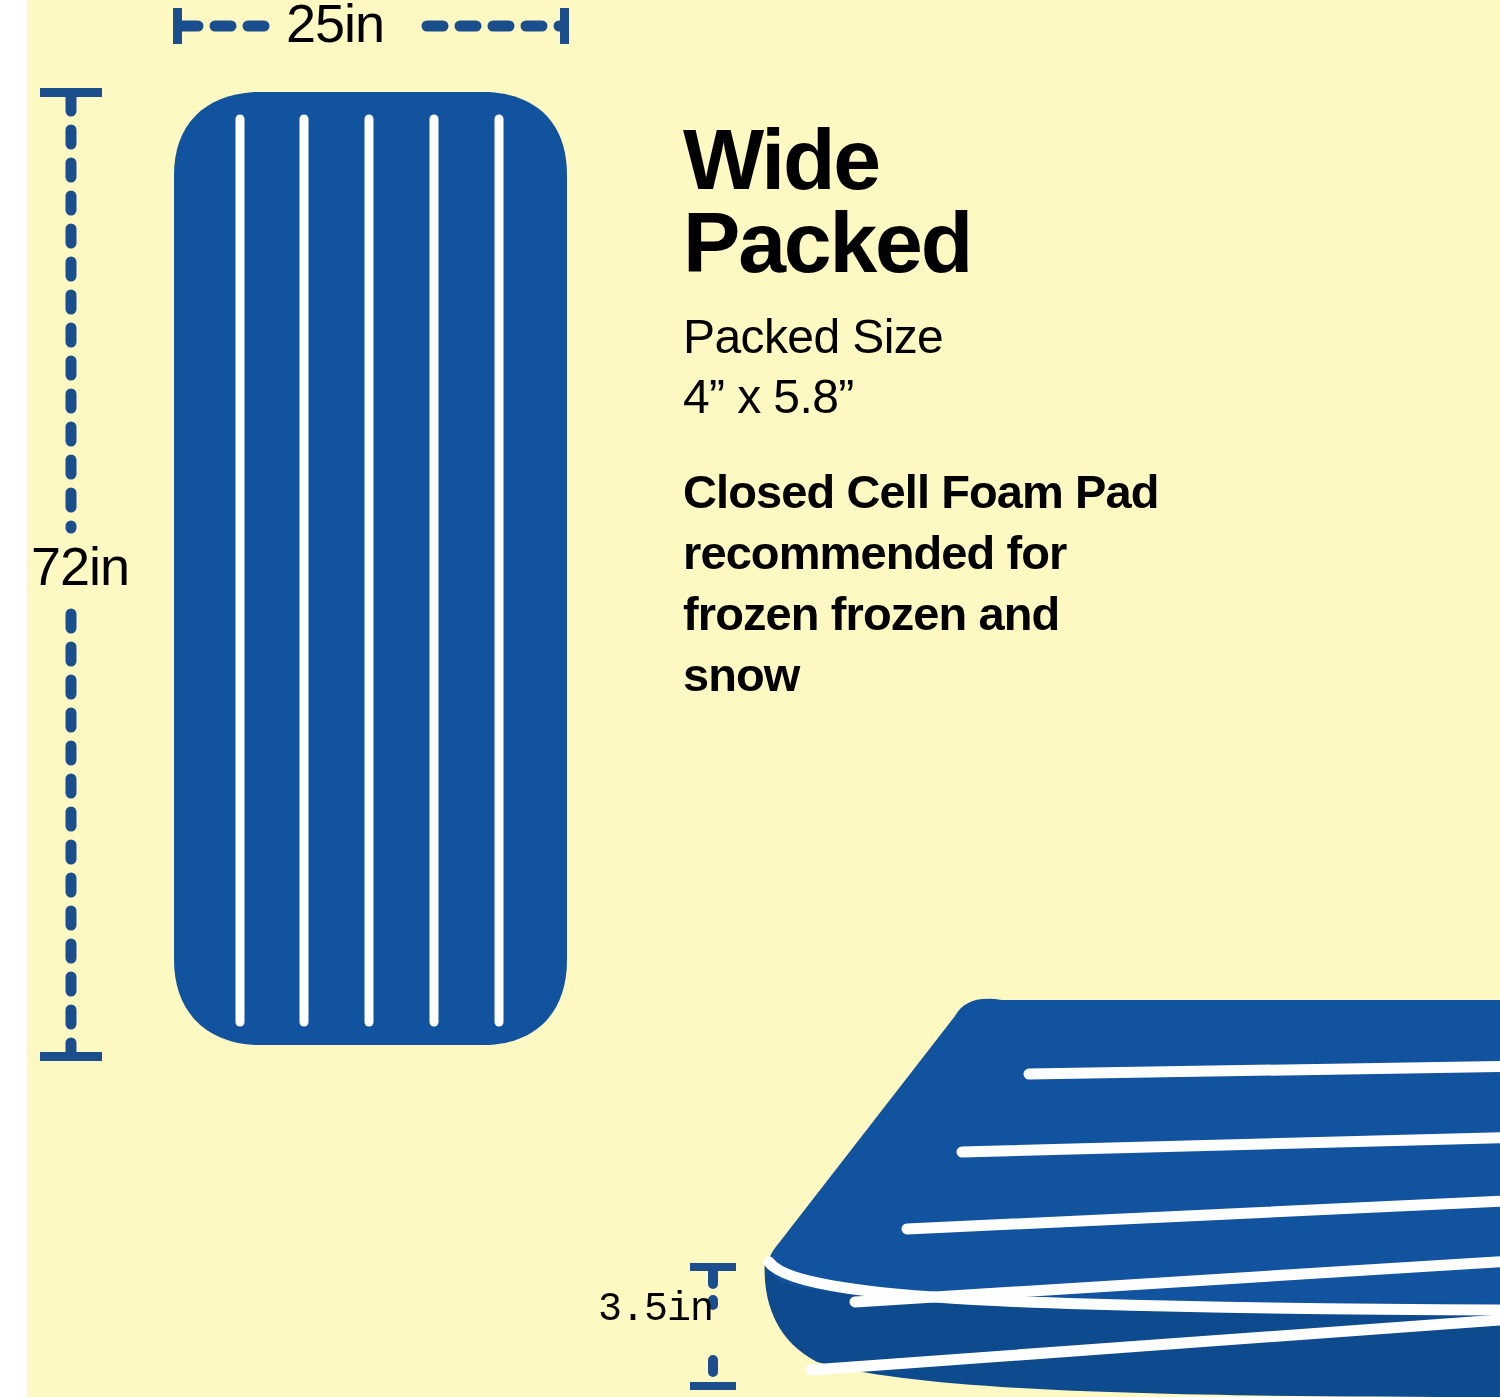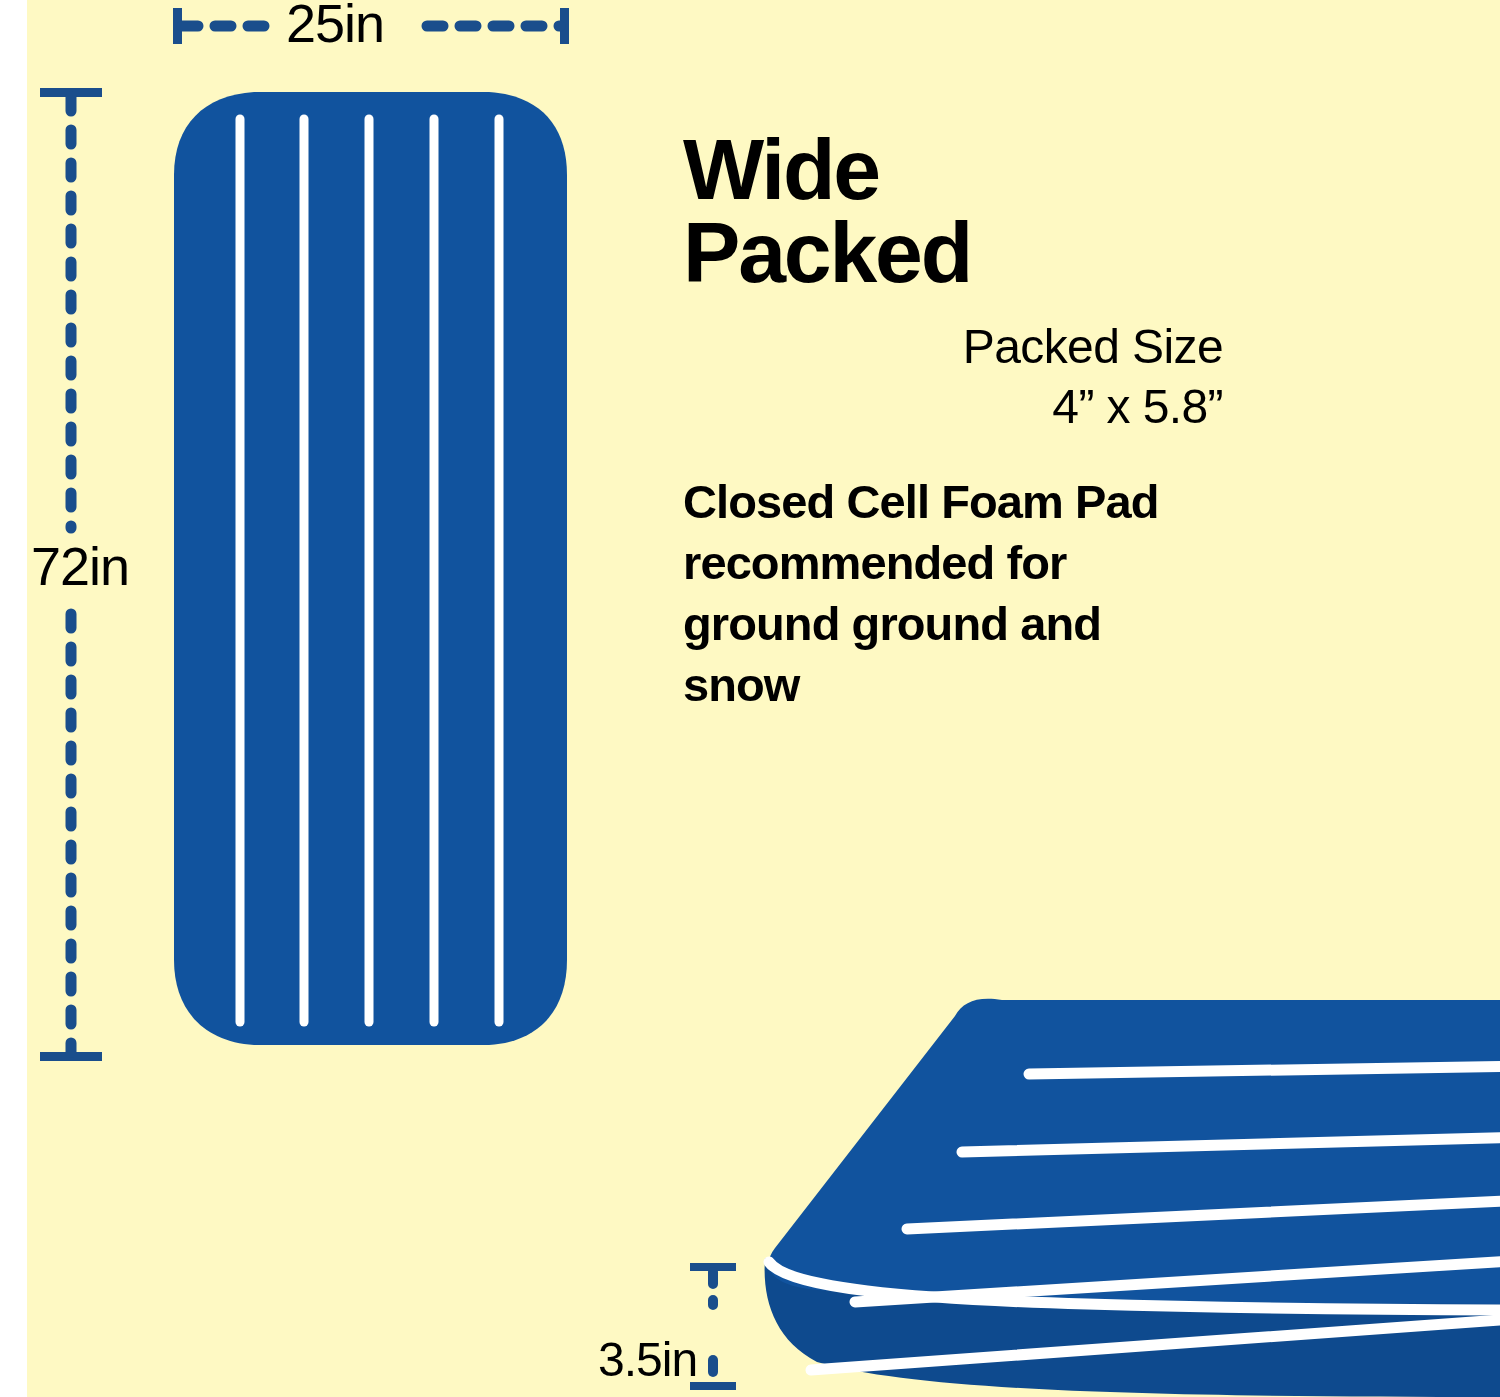--- a/index.html
+++ b/index.html
@@ -41,48 +41,48 @@
     letter-spacing: -1px;
   }
   #dim-label-length {
     left: 4px;
     top: 539px;
     font-size: 54px;
     letter-spacing: -1px;
   }
   #dim-label-thickness {
     left: 571px;
-    top: 1336px;
-    font-size: 48px;
+    top: 1290px;
+    font-size: 40px;
     letter-spacing: -1px;
+    font-family: Liberation Mono, monospace;
   }
 
   
   #text-panel {
     position: absolute;
     left: 656px;
-    top: 128px;
+    top: 118px;
     width: 540px;
   }
   #product-title {
     font-size: 86px;
     font-weight: 700;
     line-height: 0.97;
     color: #000000;
     letter-spacing: -2.2px;
     margin: 0;
   }
   #packed-size-block {
     margin-top: 22px;
     font-size: 48px;
     font-weight: 400;
     line-height: 1.25;
     color: #000000;
     letter-spacing: -0.6px;
-    text-align: right;
   }
   #packed-size-label { display: block; }
   #packed-size-value { display: block; }
   #recommendation-note {
     margin-top: 34px;
     font-size: 47px;
     font-weight: 700;
     line-height: 1.3;
     color: #000000;
     letter-spacing: -0.9px;
@@ -179,16 +179,16 @@
     <div id="product-title">
       <span>Wide</span><br>
       <span>Packed</span>
     </div>
 
     <div id="packed-size-block">
       <span id="packed-size-label">Packed Size</span>
       <span id="packed-size-value">4” x 5.8”</span>
     </div>
 
-    <div id="recommendation-note">Closed Cell Foam Pad recommended for ground ground and snow</div>
+    <div id="recommendation-note">Closed Cell Foam Pad recommended for frozen frozen and snow</div>
   </div>
 
 </div>
 
 </body></html>

